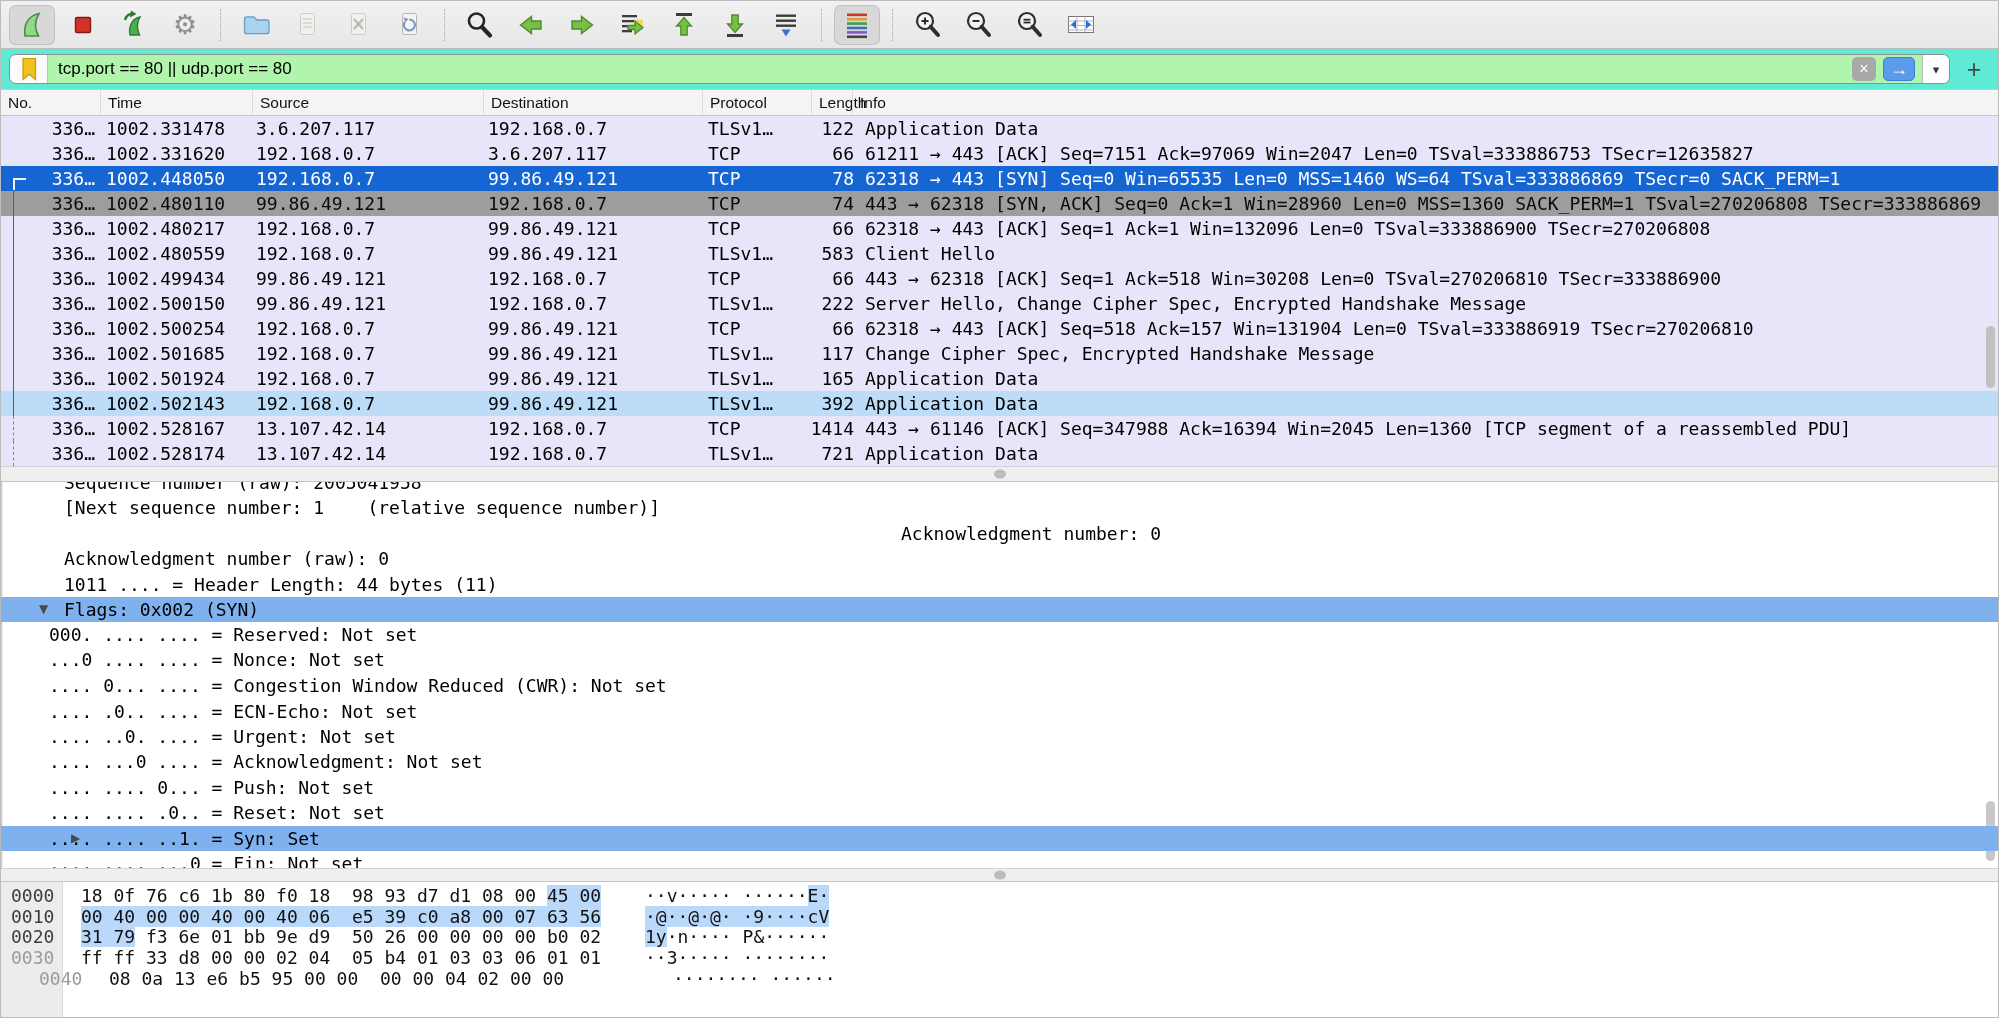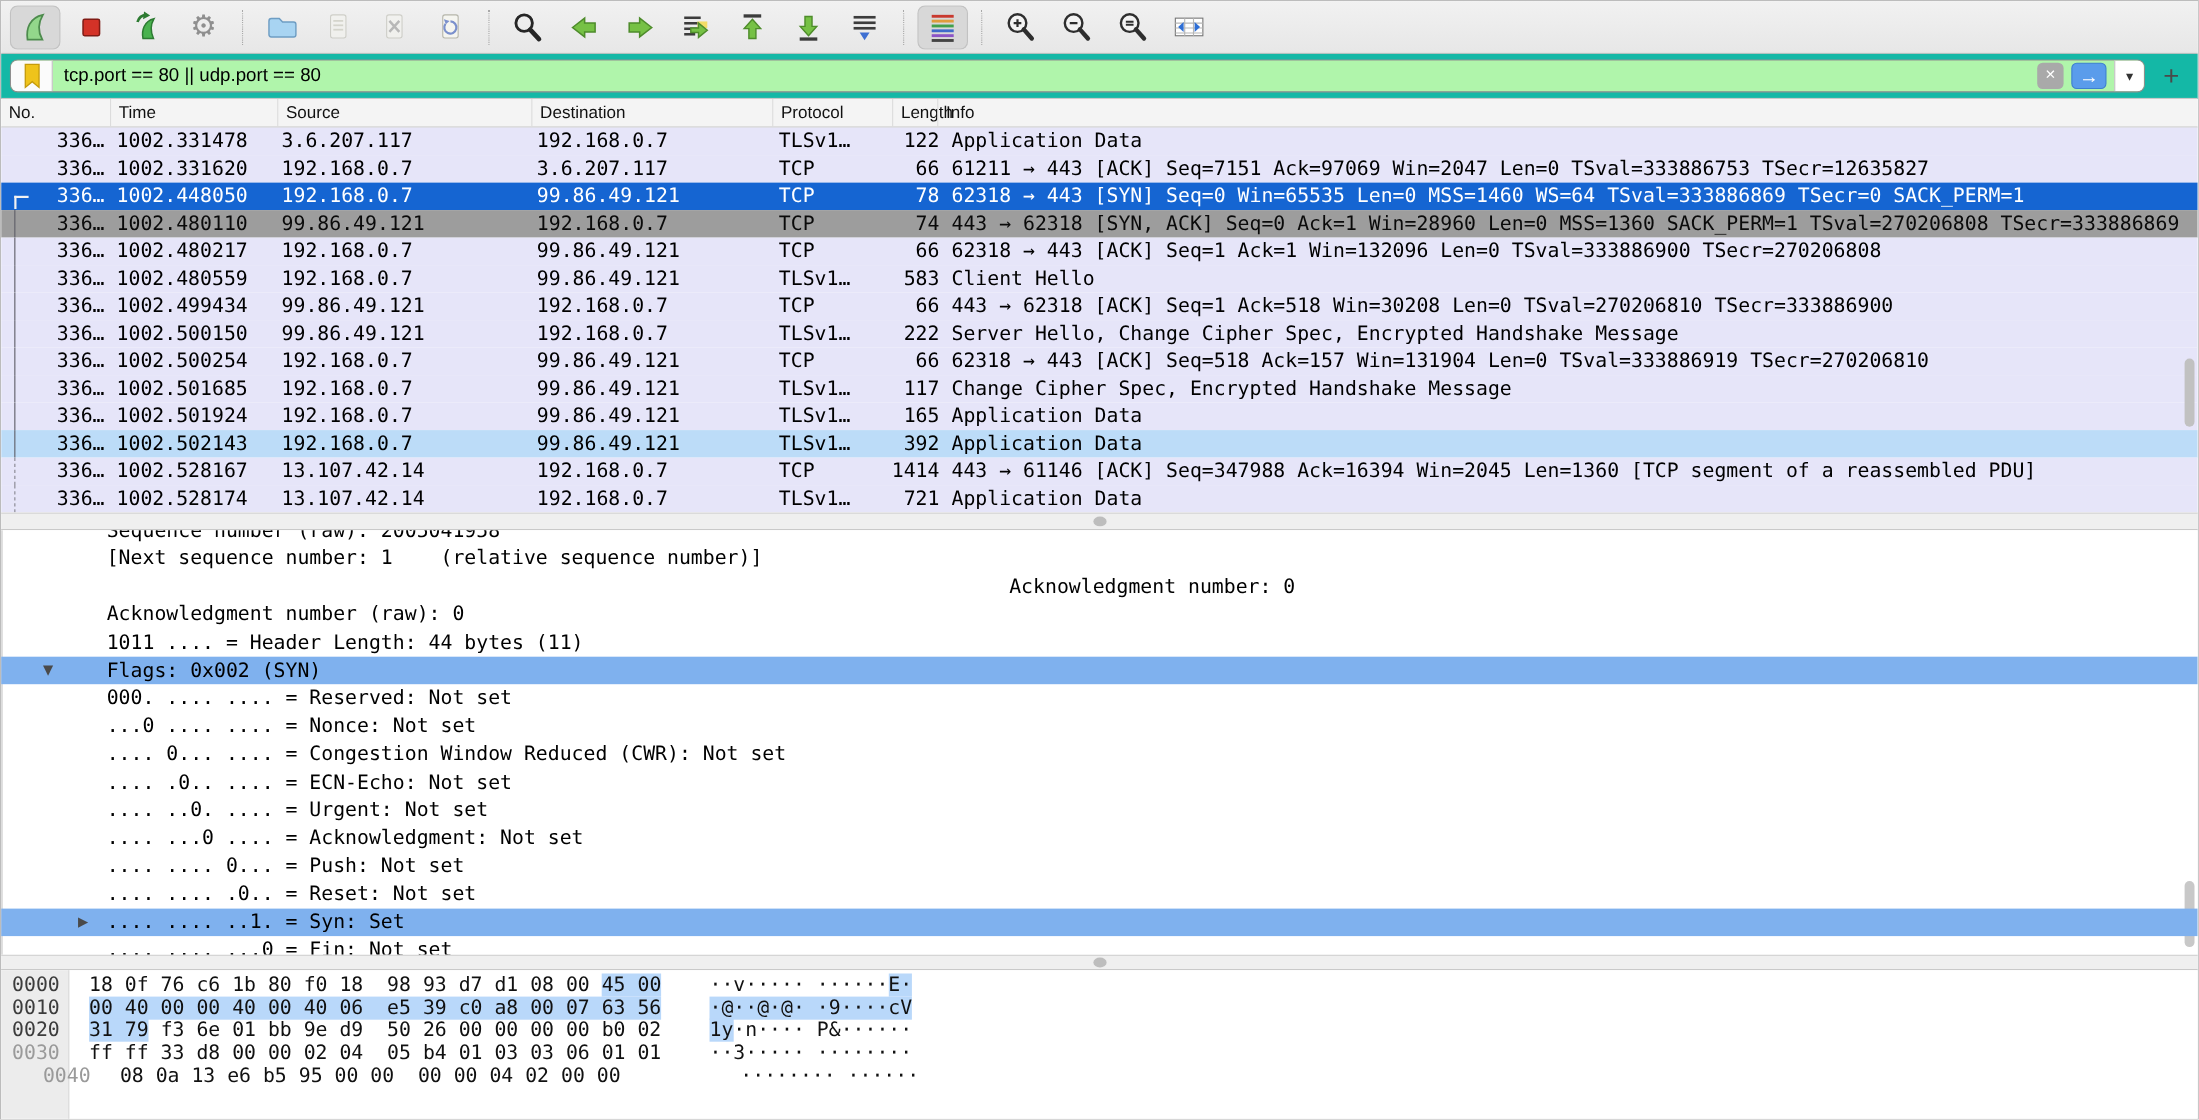--- a/index.html
+++ b/index.html
@@ -8,21 +8,21 @@
        font-family:"Liberation Sans",sans-serif;border:1px solid #bcbcbc}
   
   .toolbar{position:absolute;top:0;left:0;right:0;height:48px;background:linear-gradient(#f1f1f1,#e7e7e7);
            border-bottom:1px solid #bdbdbd;display:flex;align-items:center;padding-left:8px;gap:5px}
   .tb{width:46px;height:40px;display:flex;align-items:center;justify-content:center;border-radius:7px;flex:0 0 auto}
   .tb.pressed{background:#d8d8d8;box-shadow:inset 0 0 0 1px #c2c2c2}
   .tb.dis{opacity:.55}
   .tsep{width:1px;height:32px;border-left:1px dotted #a8a8a8;margin:0 7px;flex:0 0 auto}
   .gear-glyph{font-size:27px;color:#8f8f8f;line-height:1;font-family:"DejaVu Sans",sans-serif}
   
-  .filterbar{position:absolute;top:48px;left:0;right:0;height:41px;background:#14b8a6;border-bottom:1px solid #c9c9c9;
+  .filterbar{position:absolute;top:48px;left:0;right:0;height:41px;background:#5eead4;border-bottom:1px solid #c9c9c9;
              display:flex;align-items:center;padding:0 12px 0 8px;gap:12px}
   .ffield{flex:1;height:30px;background:#b0f5ab;border:1.5px solid #8f8f8f;border-radius:7px;
           display:flex;align-items:center;overflow:hidden}
   .fbookmark{width:38px;height:100%;background:#fbfbfb;border-right:1px solid #bfbfbf;
              display:flex;align-items:center;justify-content:center;flex:0 0 auto}
   .ftext{flex:1;padding-left:10px;font-size:17px;color:#000;white-space:nowrap;overflow:hidden}
   .fclear{width:24px;height:24px;background:#a9a9a9;color:#fff;border-radius:5px;font-size:16px;
           display:flex;align-items:center;justify-content:center;margin-right:7px;flex:0 0 auto}
   .fapply{width:32px;height:24px;background:#5a9ceb;border:1px solid #3d7fd0;color:#fff;border-radius:5px;
           font-size:18px;display:flex;align-items:center;justify-content:center;flex:0 0 auto}
@@ -65,22 +65,22 @@
   .s2{top:867px;height:14px}
   .dot{position:absolute;left:993px;top:50%;transform:translateY(-50%);width:12px;height:9px;
        background:#bdbdbd;border-radius:50%}
   
   .details{position:absolute;top:481px;left:0;right:0;height:386px;background:#fff;overflow:hidden;
            font-family:"DejaVu Sans Mono",monospace;font-size:18px;color:#000;box-shadow:inset 1.5px 0 0 #d6d6d6}
   .dline{position:absolute;left:0;right:0;height:25px;line-height:25px;white-space:pre}
   .dline.sel{background:#7fb1ee}
   .exp{position:absolute;top:0;font-size:12px;color:#4a4a4a;line-height:25px;font-family:"DejaVu Sans",sans-serif}
   .dtext{display:inline-block}
-  .i1{padding-left:96px}
-  .i2{padding-left:96px}
+  .i1{padding-left:63px}
+  .i2{padding-left:48px}
   .vscroll2{position:absolute;right:3px;top:319px;width:9px;height:60px;background:#c8c8c8;border-radius:5px}
   
   .hexpane{position:absolute;top:881px;left:0;right:0;height:137px;background:#fff;
            font-family:"DejaVu Sans Mono",monospace;font-size:18px;color:#111}
   .hexgutter{position:absolute;left:0;top:0;bottom:0;width:62px;background:#ececec;border-right:1px solid #dadada}
   .hrow{position:absolute;left:0;right:0;height:21px;line-height:21px;white-space:pre}
   .hoff{position:absolute;left:10px;color:#3c3c3c}
   .hoff.dim{color:#9a9a9a}
   .hhex{position:absolute;left:80px}
   .hascii{position:absolute;left:644px}

